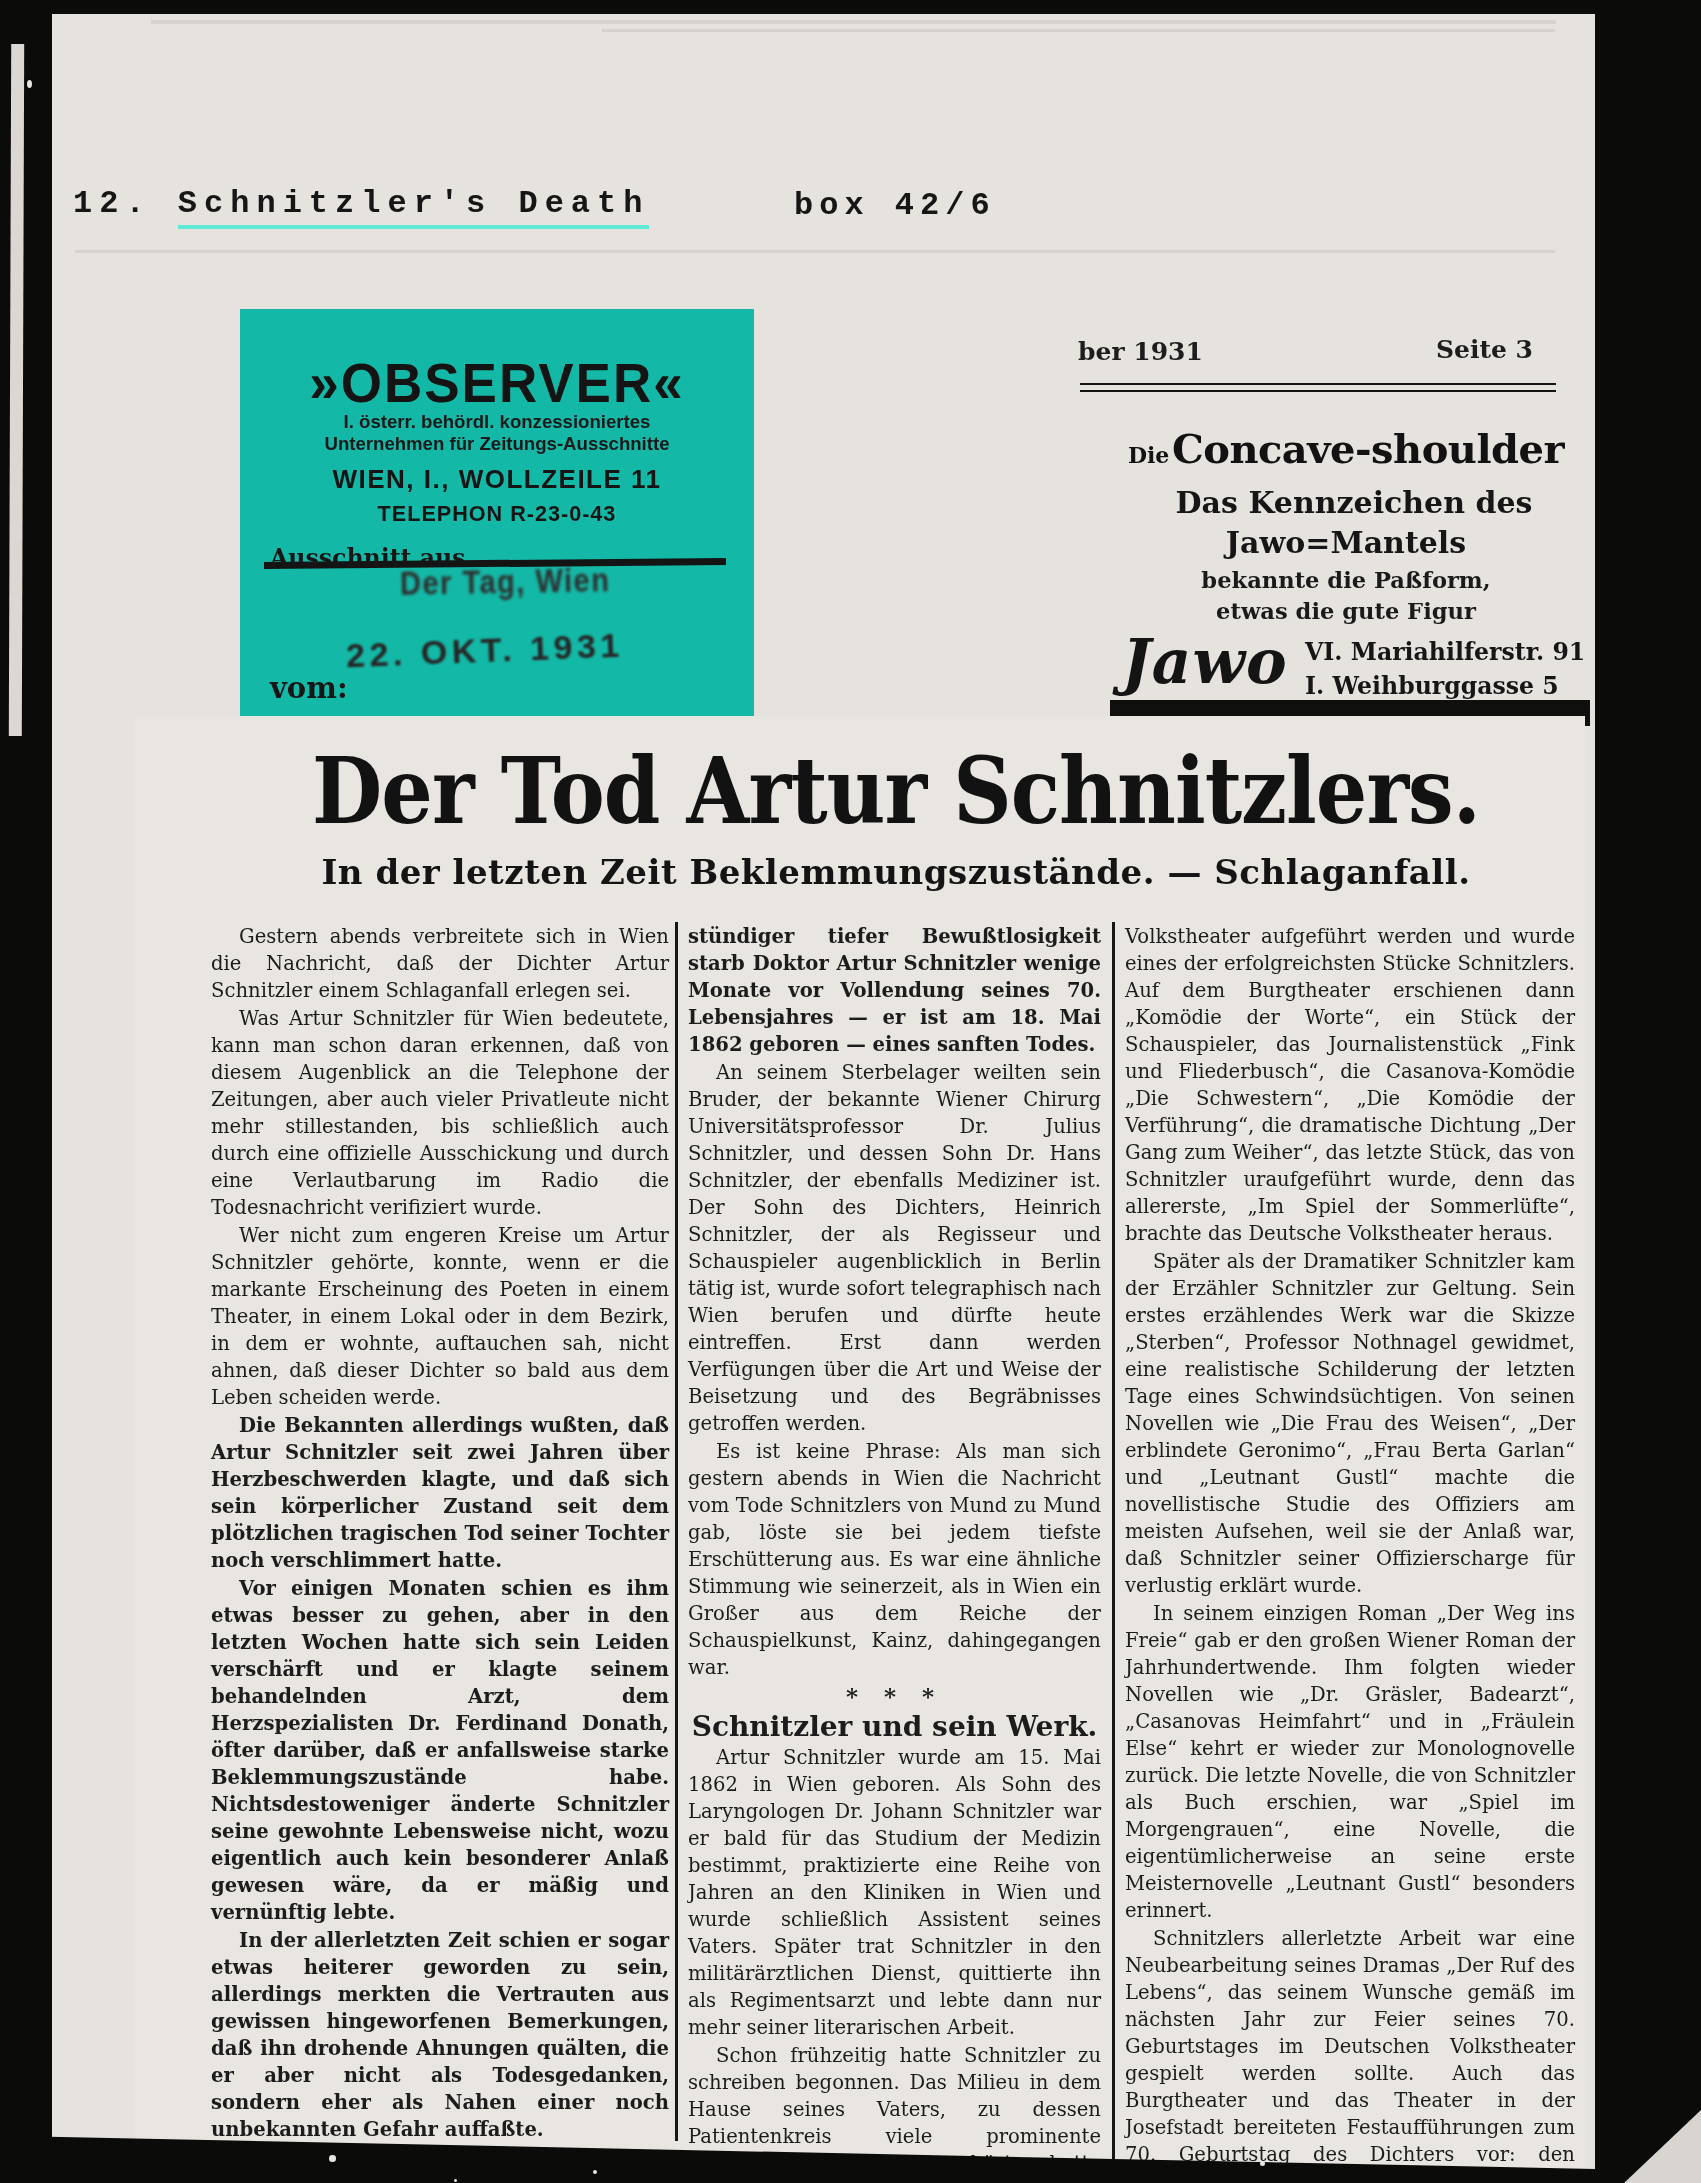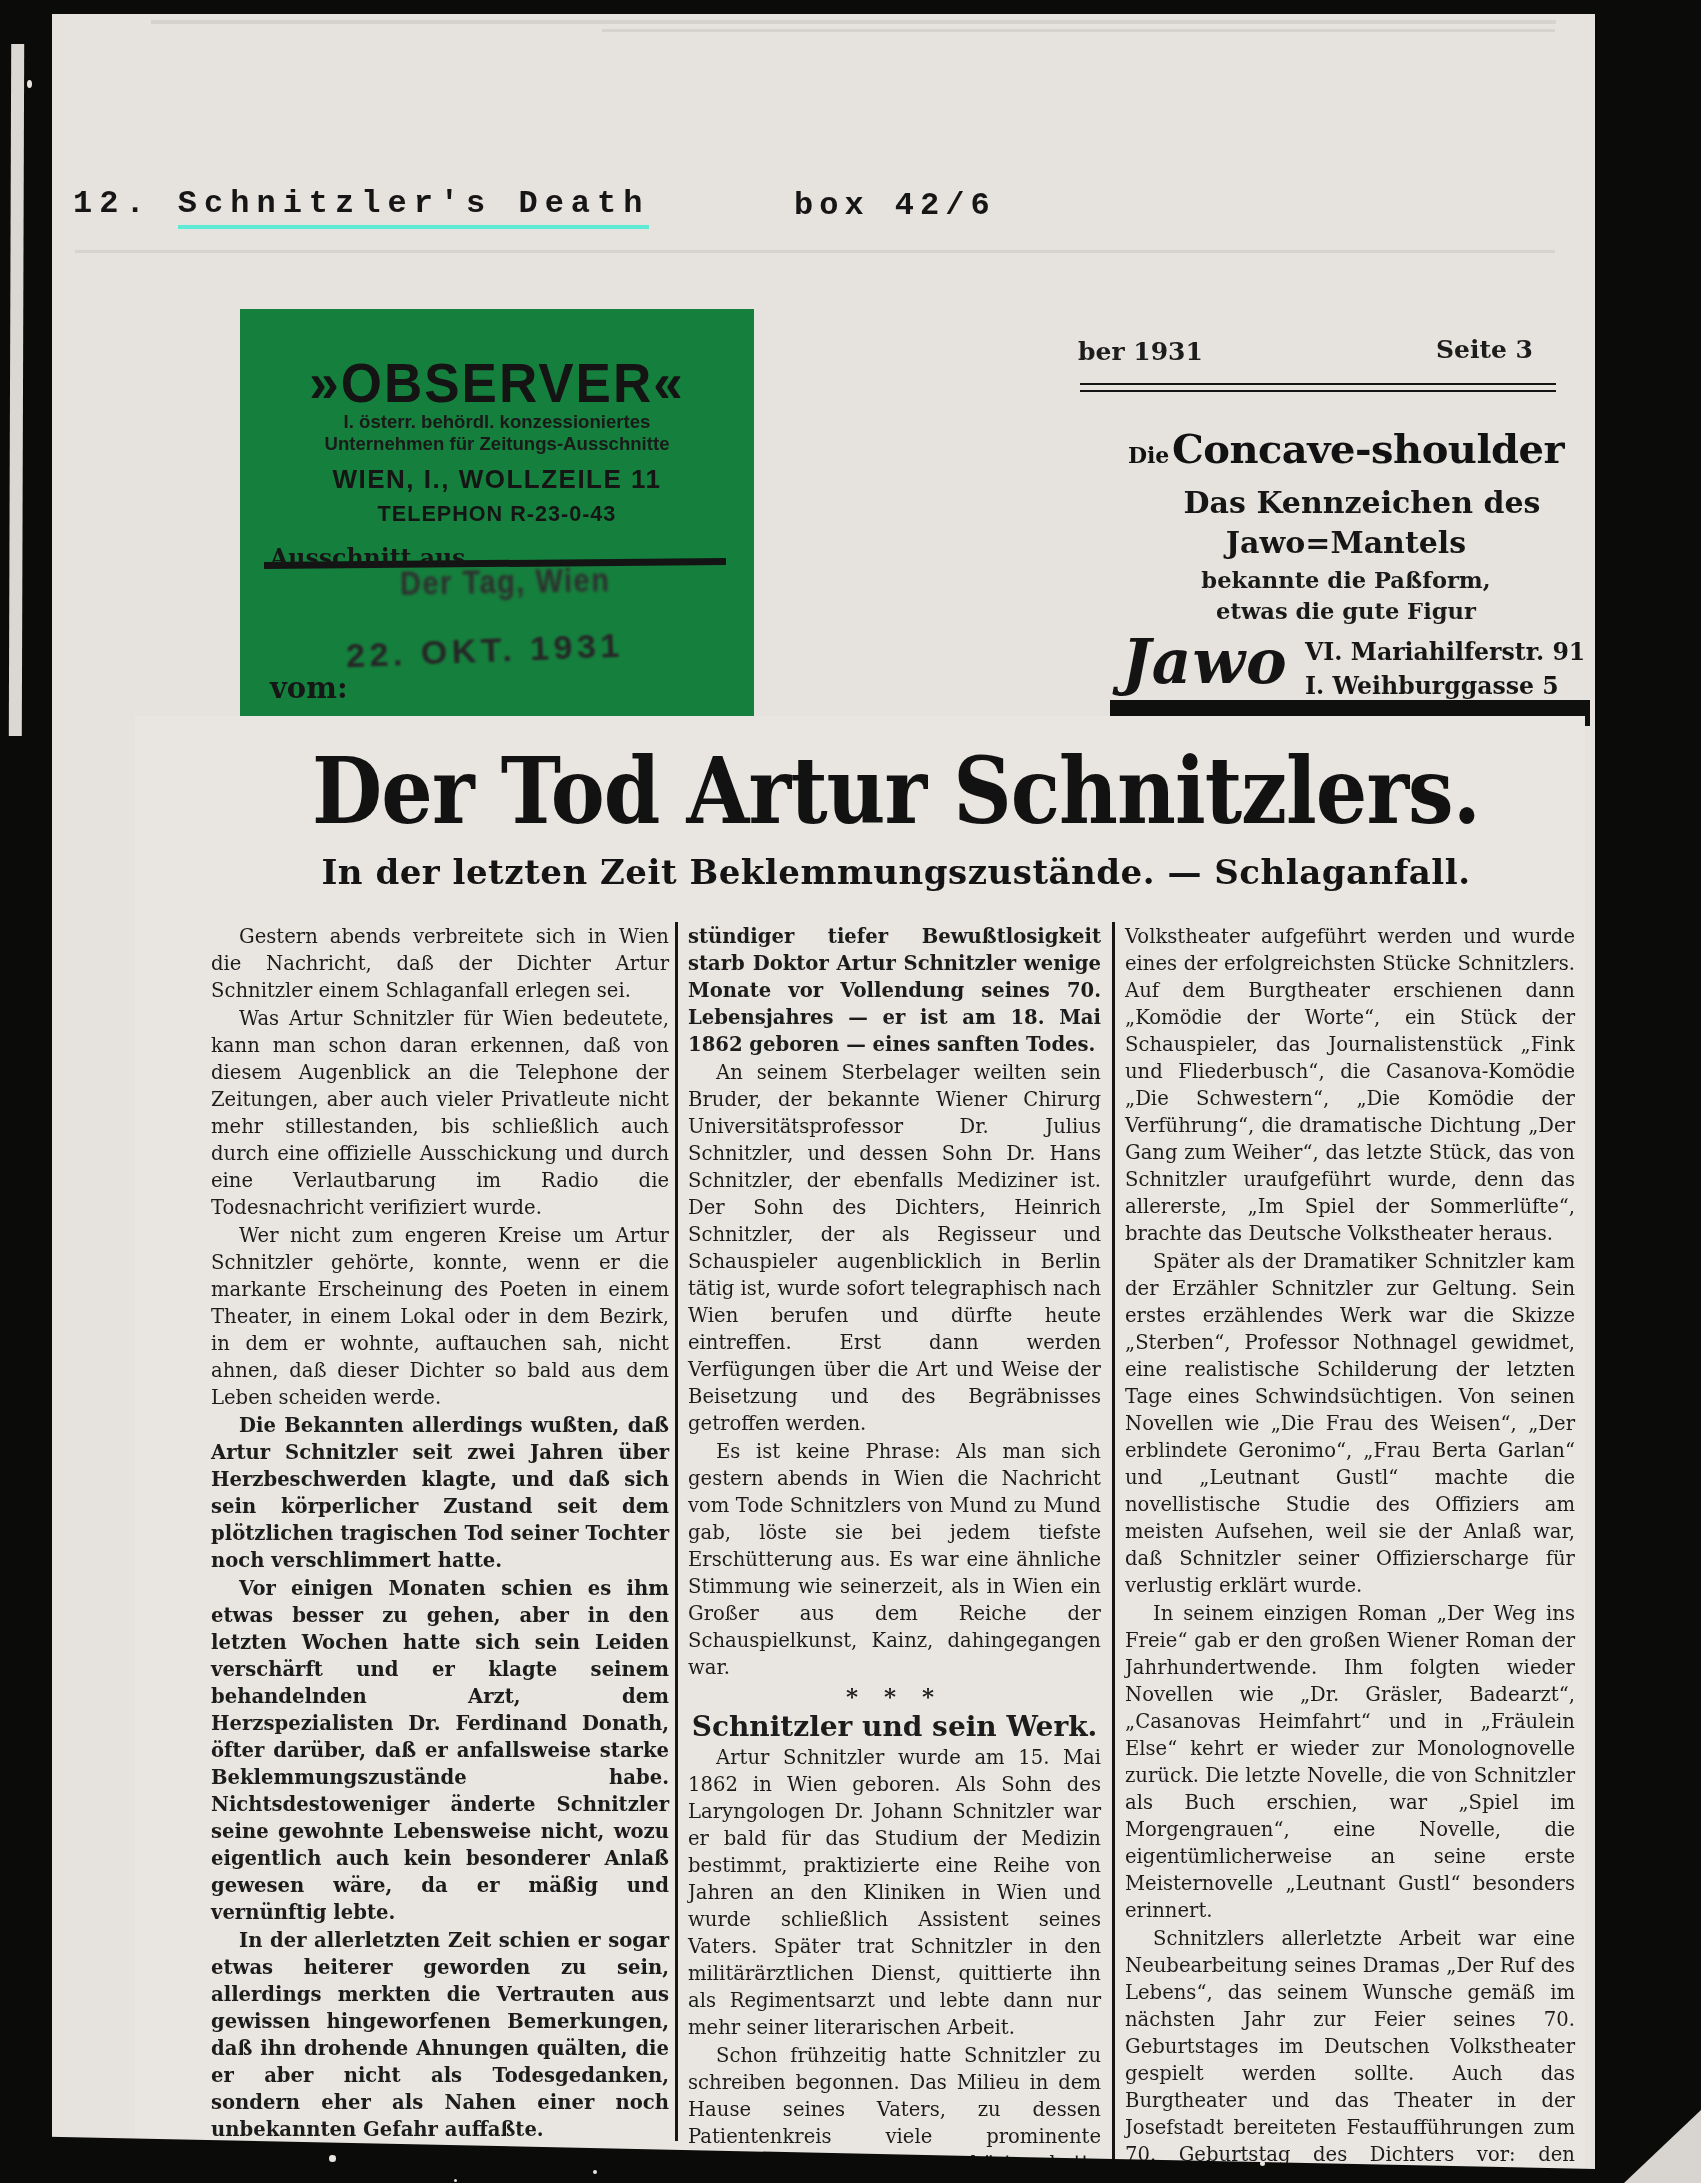--- a/index.html
+++ b/index.html
@@ -17,21 +17,21 @@
             clip-path:polygon(100% 0,100% 100%,0 100%);}
   .speck{position:absolute;border-radius:50%;background:#e8e5e0;}
   .streak{position:absolute;background:#c8c5bf;opacity:.55;}
   
   .archive-label{position:absolute;left:73px;top:185px;font-family:"Liberation Mono",monospace;
                  font-size:32px;font-weight:bold;letter-spacing:7px;color:#161616;white-space:nowrap;}
   .archive-label .u{border-bottom:4px solid #5eead4;padding-bottom:3px;}
   .box-label{position:absolute;left:794px;top:187px;font-family:"Liberation Mono",monospace;
              font-size:32px;font-weight:bold;letter-spacing:6px;color:#161616;}
   
-  .slip{position:absolute;left:240px;top:309px;width:514px;height:434px;background:#15803d;}
+  .slip{position:absolute;left:240px;top:309px;width:514px;height:434px;background:#14b8a6;}
   .obs-name{position:absolute;left:0;top:43px;width:100%;text-align:center;
             font-family:"Liberation Sans",sans-serif;font-weight:bold;font-size:53px;
             letter-spacing:2px;color:#141414;transform:scaleY(1.05);}
   .obs-sub{position:absolute;left:0;width:100%;text-align:center;
            font-family:"Liberation Sans",sans-serif;font-weight:bold;font-size:18.6px;color:#1a1a1a;}
   .obs-sub1{top:102px;} .obs-sub2{top:124px;}
   .obs-addr{position:absolute;left:0;top:155px;width:100%;text-align:center;
             font-family:"Liberation Sans",sans-serif;font-weight:bold;font-size:26px;
             letter-spacing:1.5px;color:#151515;}
   .obs-phone{position:absolute;left:0;top:192px;width:100%;text-align:center;
@@ -48,21 +48,21 @@
   .obs-cut,.obs-vom{font-family:"DejaVu Serif",serif;}
   
   .np-date{position:absolute;left:1078px;top:337px;font-size:25px;font-weight:bold;color:#1d1d1d;}
   .np-page{position:absolute;left:1436px;top:335px;font-size:25px;font-weight:bold;color:#1d1d1d;}
   .np-rule{position:absolute;left:1080px;top:383px;width:476px;height:9px;
            border-top:2.5px solid #141414;border-bottom:2.5px solid #141414;box-sizing:border-box;}
   .ad{position:absolute;left:1100px;top:401px;width:492px;height:331px;}
   .ad-l1{position:absolute;left:0;top:24px;width:100%;text-align:center;white-space:nowrap;color:#121212;}
   .ad-l1 .pre{font-size:22px;font-weight:bold;}
   .ad-l1 .main{font-family:"DejaVu Serif",serif;font-size:40px;font-weight:bold;letter-spacing:-0.5px;}
-  .ad-l2{position:absolute;left:16px;top:84px;width:100%;text-align:center;font-size:30px;font-weight:bold;color:#161616;}
+  .ad-l2{position:absolute;left:8px;top:84px;width:100%;text-align:center;font-size:30px;font-weight:bold;color:#161616;}
   .ad-l3{position:absolute;left:0;top:124px;width:100%;text-align:center;font-size:30px;font-weight:bold;color:#161616;}
   .ad-l4{position:absolute;left:0;top:166px;width:100%;text-align:center;font-size:22.6px;font-weight:bold;color:#1a1a1a;}
   .ad-l5{position:absolute;left:0;top:197px;width:100%;text-align:center;font-size:22.6px;font-weight:bold;color:#1a1a1a;}
   .ad-brand{position:absolute;left:22px;top:225px;font-size:61px;font-weight:bold;
             font-style:italic;letter-spacing:1px;color:#141414;}
   .ad-addr1{position:absolute;left:205px;top:237px;font-size:23.6px;font-weight:bold;color:#161616;white-space:nowrap;}
   .ad-addr2{position:absolute;left:205px;top:271px;font-size:23.6px;font-weight:bold;color:#161616;white-space:nowrap;}
   .ad-bar{position:absolute;left:1110px;top:700px;width:480px;height:26px;background:#0f0f0e;}
   
   .art-piece{position:absolute;left:135px;top:716px;width:1450px;height:1455px;background:#e9e6e1;}

